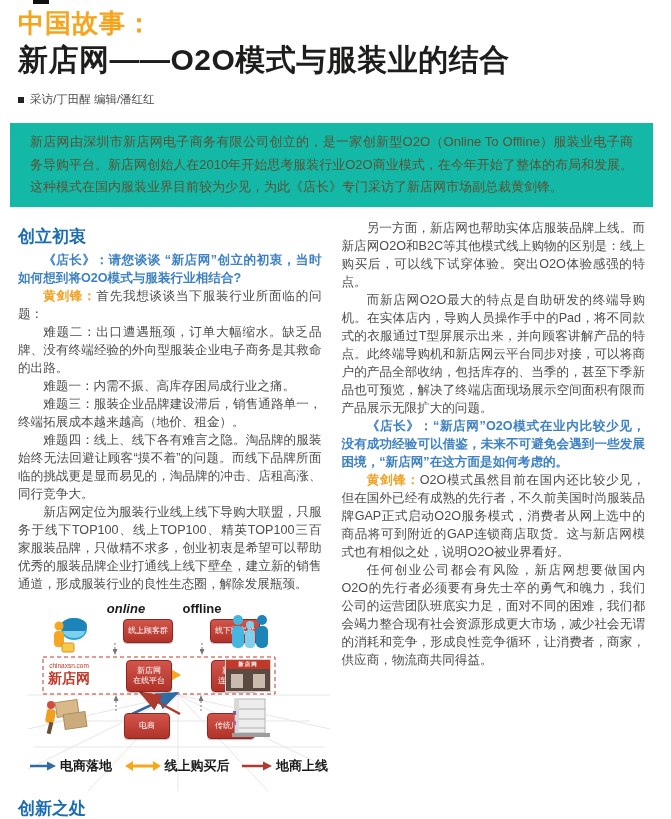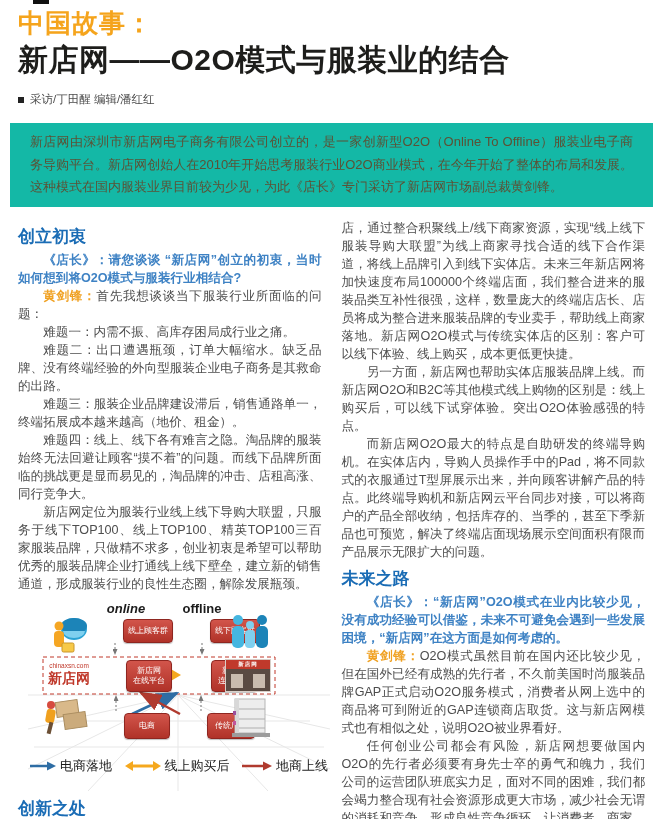--- a/index.html
+++ b/index.html
@@ -43,21 +43,21 @@
   .dg-logo{position:absolute;left:18px;top:61px;width:46px;text-align:center;color:#C0392B;}
   .dg-logo .dom{display:block;font-size:6.5px;line-height:8px;letter-spacing:0;}
   .dg-logo .nm{display:block;font-size:14px;line-height:16px;font-weight:800;}
   .storefront{position:absolute;left:197px;top:58px;width:46px;height:33px;
               border:1px solid #d8cfc8;box-sizing:border-box;background:#5A4A42;}
   .storefront .sign{height:9px;background:#C0392B;color:#fff;font-size:5.5px;line-height:9px;
                     text-align:center;font-weight:bold;letter-spacing:1px;}
   .storefront .win{position:absolute;background:#C9BBAE;width:12px;height:14px;top:14px;}
   .legend{position:absolute;left:0;right:0;top:156px;display:flex;align-items:center;
           justify-content:space-between;padding:0 2px;}
-  .leg-item{display:flex;align-items:center;gap:4px;font-size:13px;font-weight:400;color:#1b1b1b;}
+  .leg-item{display:flex;align-items:center;gap:4px;font-size:13px;font-weight:700;color:#1b1b1b;}
   .icon-abs{position:absolute;}
 </style>
 </head>
 <body>
 
 <div class="page">
   <div class="print-mark"></div>
 
   <header>
     <h2 class="kicker">中国故事：</h2>
@@ -71,22 +71,22 @@
   <section class="intro">
     <p>新店网由深圳市新店网电子商务有限公司创立的，是一家创新型O2O（Online To Offline）服装业电子商务导购平台。新店网创始人在2010年开始思考服装行业O2O商业模式，在今年开始了整体的布局和发展。这种模式在国内服装业界目前较为少见，为此《店长》专门采访了新店网市场副总裁黄剑锋。</p>
   </section>
 
   <div class="columns">
 
     <div class="col">
       <h3 class="sec">创立初衷</h3>
       <p class="q">《店长》：请您谈谈 “新店网”创立的初衷，当时如何想到将O2O模式与服装行业相结合?</p>
       <p class="a indent"><span class="speaker">黄剑锋：</span><span>首先我想谈谈当下服装行业所面临的问题：</span></p>
+      <p class="a indent">难题二：出口遭遇瓶颈，订单大幅缩水。缺乏品牌、没有终端经验的外向型服装企业电子商务是其救命的出路。</p>
       <p class="a indent">难题一：内需不振、高库存困局成行业之痛。</p>
-      <p class="a indent">难题二：出口遭遇瓶颈，订单大幅缩水。缺乏品牌、没有终端经验的外向型服装企业电子商务是其救命的出路。</p>
       <p class="a indent">难题三：服装企业品牌建设滞后，销售通路单一，终端拓展成本越来越高（地价、租金）。</p>
       <p class="a indent">难题四：线上、线下各有难言之隐。淘品牌的服装始终无法回避让顾客“摸不着”的问题。而线下品牌所面临的挑战更是显而易见的，淘品牌的冲击、店租高涨、同行竞争大。</p>
       <p class="a indent">新店网定位为服装行业线上线下导购大联盟，只服务于线下TOP100、线上TOP100、精英TOP100三百家服装品牌，只做精不求多，创业初衷是希望可以帮助优秀的服装品牌企业打通线上线下壁垒，建立新的销售通道，形成服装行业的良性生态圈，解除发展瓶颈。</p>
 
       <figure class="diagram">
         <svg class="layer" width="302" height="190" viewBox="0 0 302 190">
           <defs>
             <marker id="mBlue" markerWidth="9" markerHeight="7" refX="8" refY="3.5" orient="auto">
                 <path d="M0,0 L9,3.5 L0,7 z" fill="#2E6DA4"></path>
               </marker>
@@ -211,23 +211,21 @@
             <span>地商上线</span>
           </span>
         </div>
       </figure>
 
       <h3 class="sec">创新之处</h3>
 
     </div>
 
     <div class="col">
-      <p class="a">店，通过整合积聚线上/线下商家资源，实现“线上线下服装导购大联盟”为线上商家寻找合适的线下合作渠道，将线上品牌引入到线下实体店。未来三年新店网将加快速度布局100000个终端店面，我们整合进来的服装品类互补性很强，这样，数量庞大的终端店店长、店员将成为整合进来服装品牌的专业卖手，帮助线上商家落地。新店网O2O模式与传统实体店的区别：客户可以线下体验、线上购买，成本更低更快捷。</p>
       <p class="a indent">另一方面，新店网也帮助实体店服装品牌上线。而新店网O2O和B2C等其他模式线上购物的区别是：线上购买后，可以线下试穿体验。突出O2O体验感强的特点。</p>
       <p class="a indent">而新店网O2O最大的特点是自助研发的终端导购机。在实体店内，导购人员操作手中的Pad，将不同款式的衣服通过T型屏展示出来，并向顾客讲解产品的特点。此终端导购机和新店网云平台同步对接，可以将商户的产品全部收纳，包括库存的、当季的，甚至下季新品也可预览，解决了终端店面现场展示空间面积有限而产品展示无限扩大的问题。</p>
 
-      <h3 class="sec">未来之路</h3>
       <p class="q">《店长》：“新店网”O2O模式在业内比较少见，没有成功经验可以借鉴，未来不可避免会遇到一些发展困境，“新店网”在这方面是如何考虑的。</p>
       <p class="a indent"><span class="speaker">黄剑锋：</span><span>O2O模式虽然目前在国内还比较少见，但在国外已经有成熟的先行者，不久前美国时尚服装品牌GAP正式启动O2O服务模式，消费者从网上选中的商品将可到附近的GAP连锁商店取货。这与新店网模式也有相似之处，说明O2O被业界看好。</span></p>
       <p class="a indent">任何创业公司都会有风险，新店网想要做国内O2O的先行者必须要有身先士卒的勇气和魄力，我们公司的运营团队班底实力足，面对不同的困难，我们都会竭力整合现有社会资源形成更大市场，减少社会无谓的消耗和竞争，形成良性竞争循环，让消费者，商家，供应商，物流商共同得益。</p>
     </div>
   </div>
 </div>
 
 </body></html>

